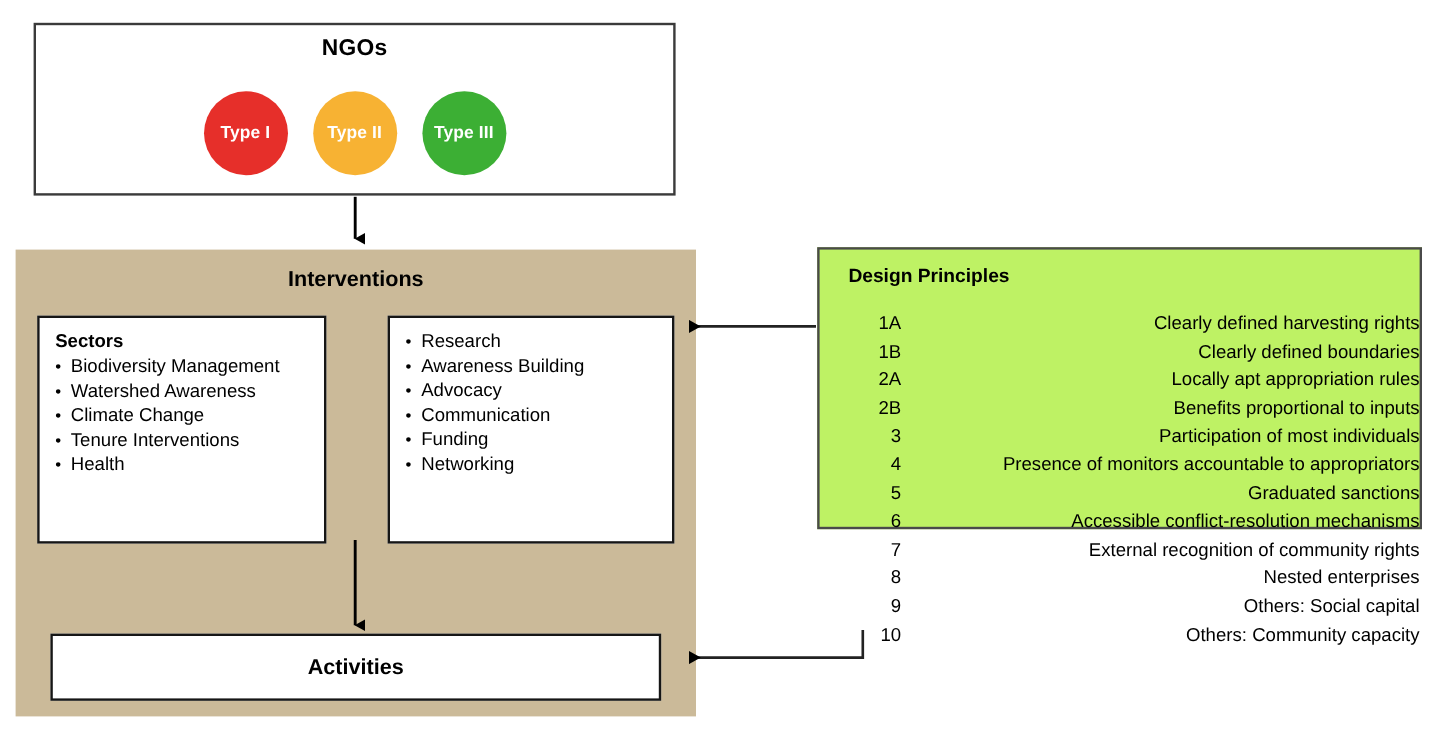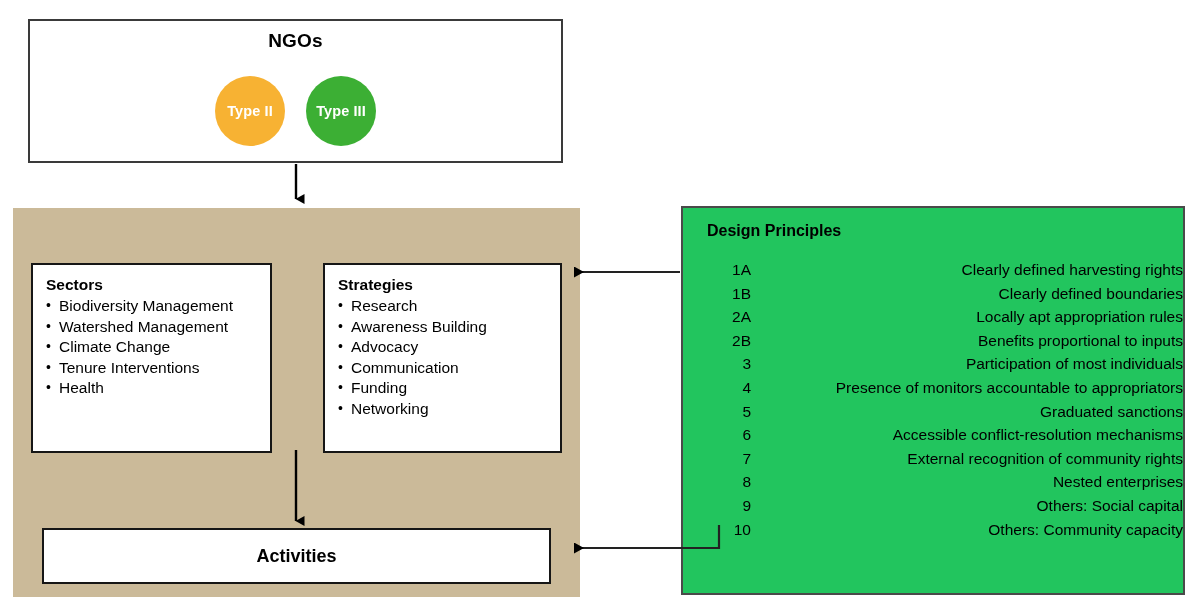--- a/index.html
+++ b/index.html
@@ -151,22 +151,22 @@
     font-weight: bold;
     color: #000000;
   }
 
   
   .principles-box {
     position: absolute;
     left: 681px;
     top: 206px;
     width: 504px;
-    height: 389px;
-    background: #22c55e;
+    height: 235px;
+    background: #bef264;
     border: 2px solid #4a4a4a;
     box-sizing: border-box;
     padding: 14px 0 0 24px;
   }
   .principles-title {
     font-size: 16px;
     font-weight: bold;
     color: #000000;
     margin-bottom: 18px;
   }
@@ -195,45 +195,48 @@
   }
 </style>
 </head>
 <body>
 
 <div id="diagram">
 
   <div class="ngos-box">
     <div class="ngos-title">NGOs</div>
     <div class="circle-row">
+      <div class="ngo-circle" style="background: rgb(230, 47, 42);">
+        <span>Type I</span>
+      </div>
       <div class="ngo-circle" style="background: rgb(247, 178, 51);">
         <span>Type II</span>
       </div>
       <div class="ngo-circle" style="background: rgb(60, 175, 52);">
         <span>Type III</span>
       </div>
     </div>
   </div>
 
   <div class="tan-panel" style="background: rgb(203, 186, 153);">
+    <div class="interventions-title">Interventions</div>
 
     <div class="columns-wrap">
       <div class="col-box sectors">
         <div class="col-heading">Sectors</div>
         <ul class="col-list">
           <li>Biodiversity Management</li>
-          <li>Watershed Management</li>
+          <li>Watershed Awareness</li>
           <li>Climate Change</li>
           <li>Tenure Interventions</li>
           <li>Health</li>
         </ul>
       </div>
 
       <div class="col-box strategies">
-        <div class="col-heading">Strategies</div>
         <ul class="col-list">
           <li>Research</li>
           <li>Awareness Building</li>
           <li>Advocacy</li>
           <li>Communication</li>
           <li>Funding</li>
           <li>Networking</li>
         </ul>
       </div>
     </div>

